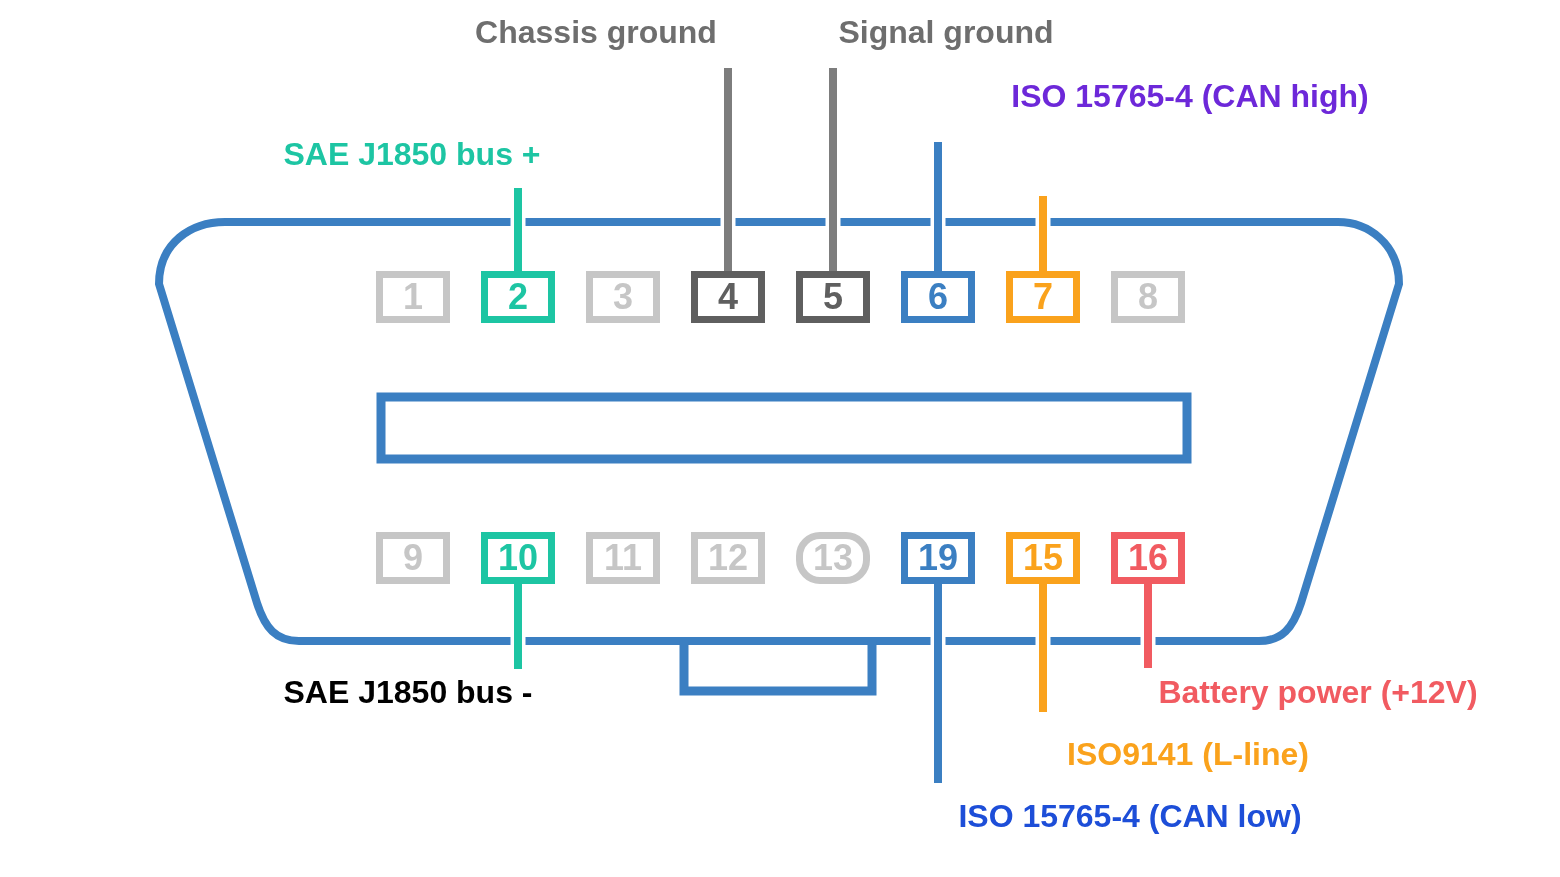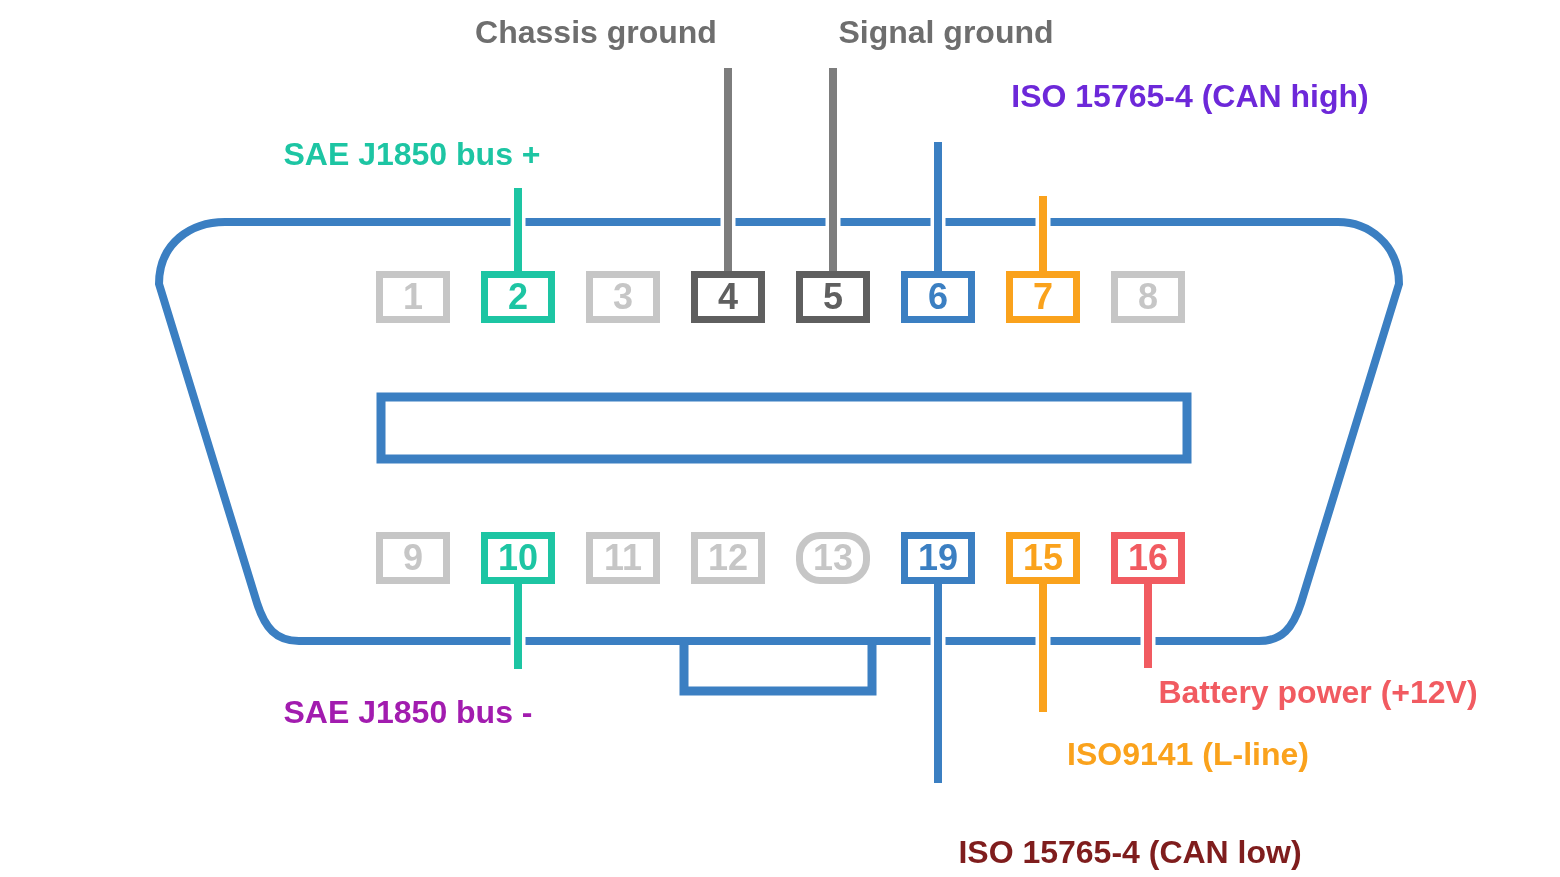--- a/index.html
+++ b/index.html
@@ -104,18 +104,18 @@
       <div class="pin" style="left: 796px; top: 532px; border-color: rgb(198, 198, 198); color: rgb(198, 198, 198); border-radius: 24px;">13</div>
       <div class="pin" style="left: 901px; top: 532px; border-color: rgb(59, 127, 194); color: rgb(59, 127, 194);">19</div>
       <div class="pin" style="left: 1006px; top: 532px; border-color: rgb(250, 162, 28); color: rgb(250, 162, 28);">15</div>
       <div class="pin" style="left: 1111px; top: 532px; border-color: rgb(241, 91, 97); color: rgb(241, 91, 97);">16</div>
     </div>
 
   <div class="pin-label" style="left: 596px; top: 16px; color: rgb(110, 110, 110);">Chassis ground</div>
   <div class="pin-label" style="left: 946px; top: 16px; color: rgb(110, 110, 110);">Signal ground</div>
   <div class="pin-label" style="left: 1150px; top: 80px; color: #6d28d9; margin-left: 40px;">ISO 15765-4 (CAN high)</div>
   <div class="pin-label" style="left: 404px; top: 138px; color: rgb(29, 197, 163); margin-left: 8px;">SAE J1850 bus +</div>
-  <div class="pin-label" style="left: 408px; top: 676px; color: #a21caf; margin-top: 20px;">SAE J1850 bus -</div>
+  <div class="pin-label" style="left: 408px; top: 676px; color: #000000;">SAE J1850 bus -</div>
   <div class="pin-label" style="left: 1318px; top: 676px; color: rgb(241, 91, 97);">Battery power (+12V)</div>
   <div class="pin-label" style="left: 1188px; top: 738px; color: rgb(250, 162, 28);">ISO9141 (L-line)</div>
-  <div class="pin-label" style="left: 1130px; top: 800px; color: #7f1d1d; margin-top: 36px;">ISO 15765-4 (CAN low)</div>
+  <div class="pin-label" style="left: 1130px; top: 800px; color: #1d4ed8;">ISO 15765-4 (CAN low)</div>
 
 </div>
 
 </body></html>

